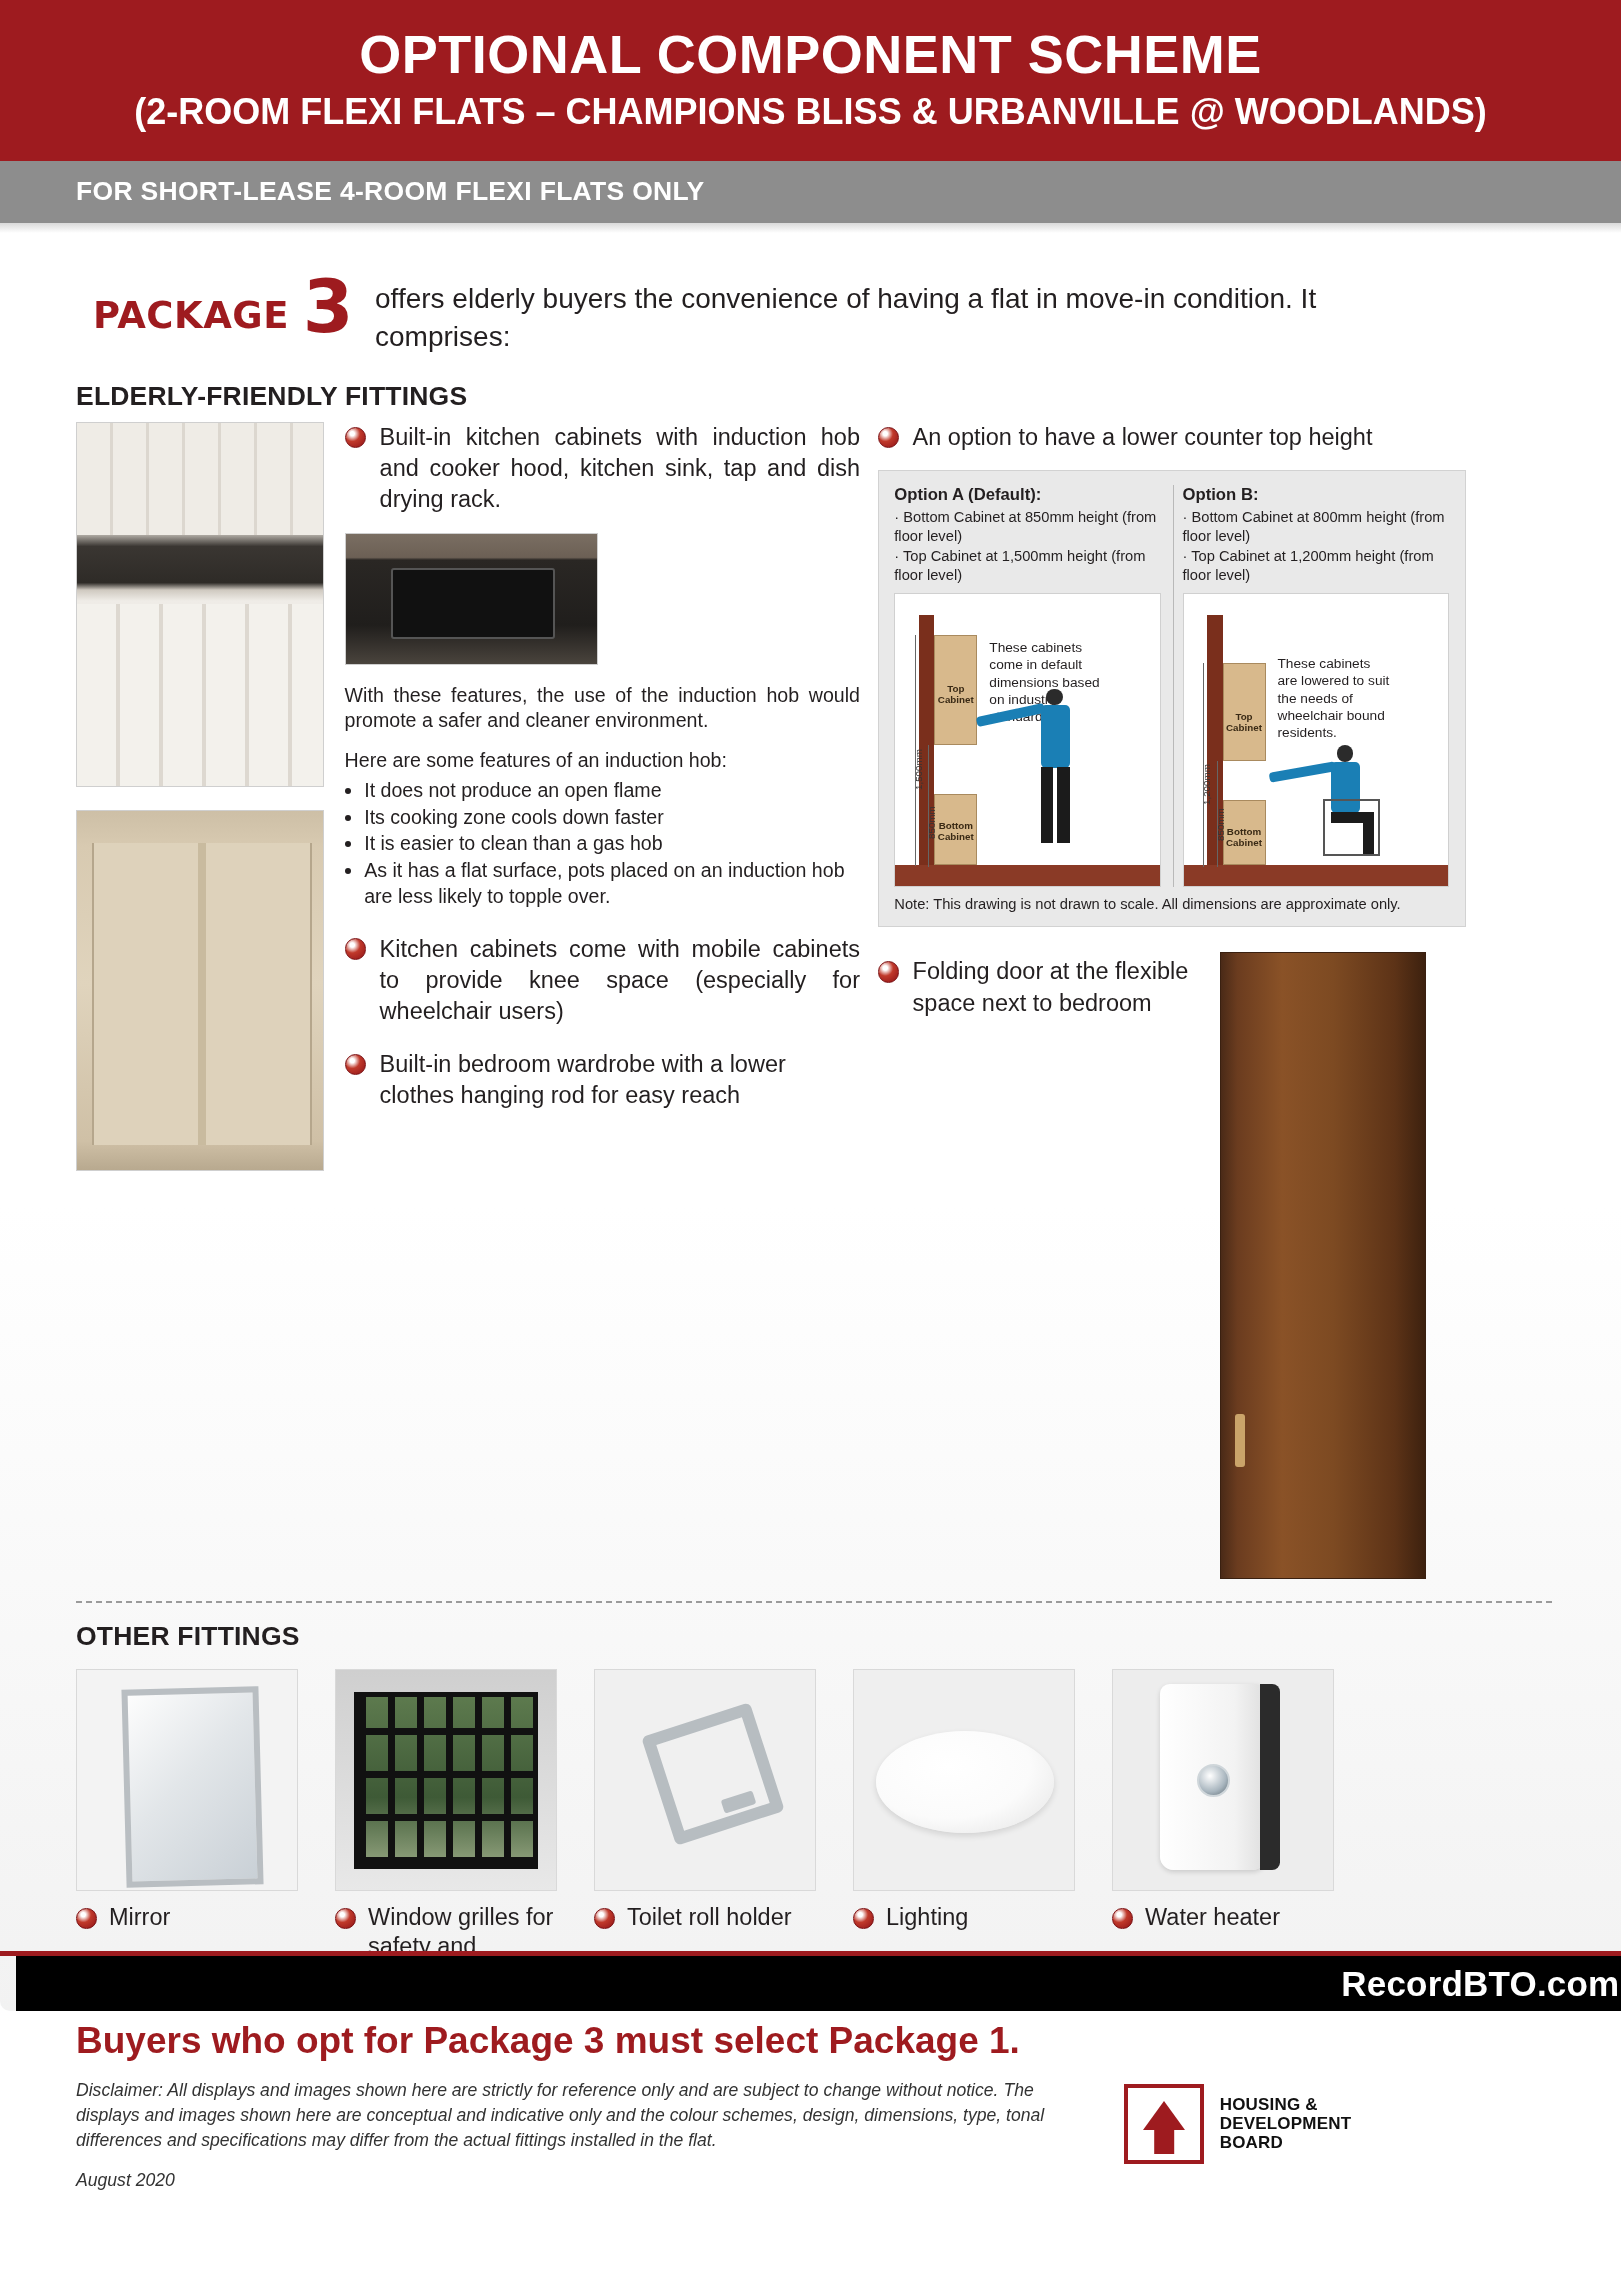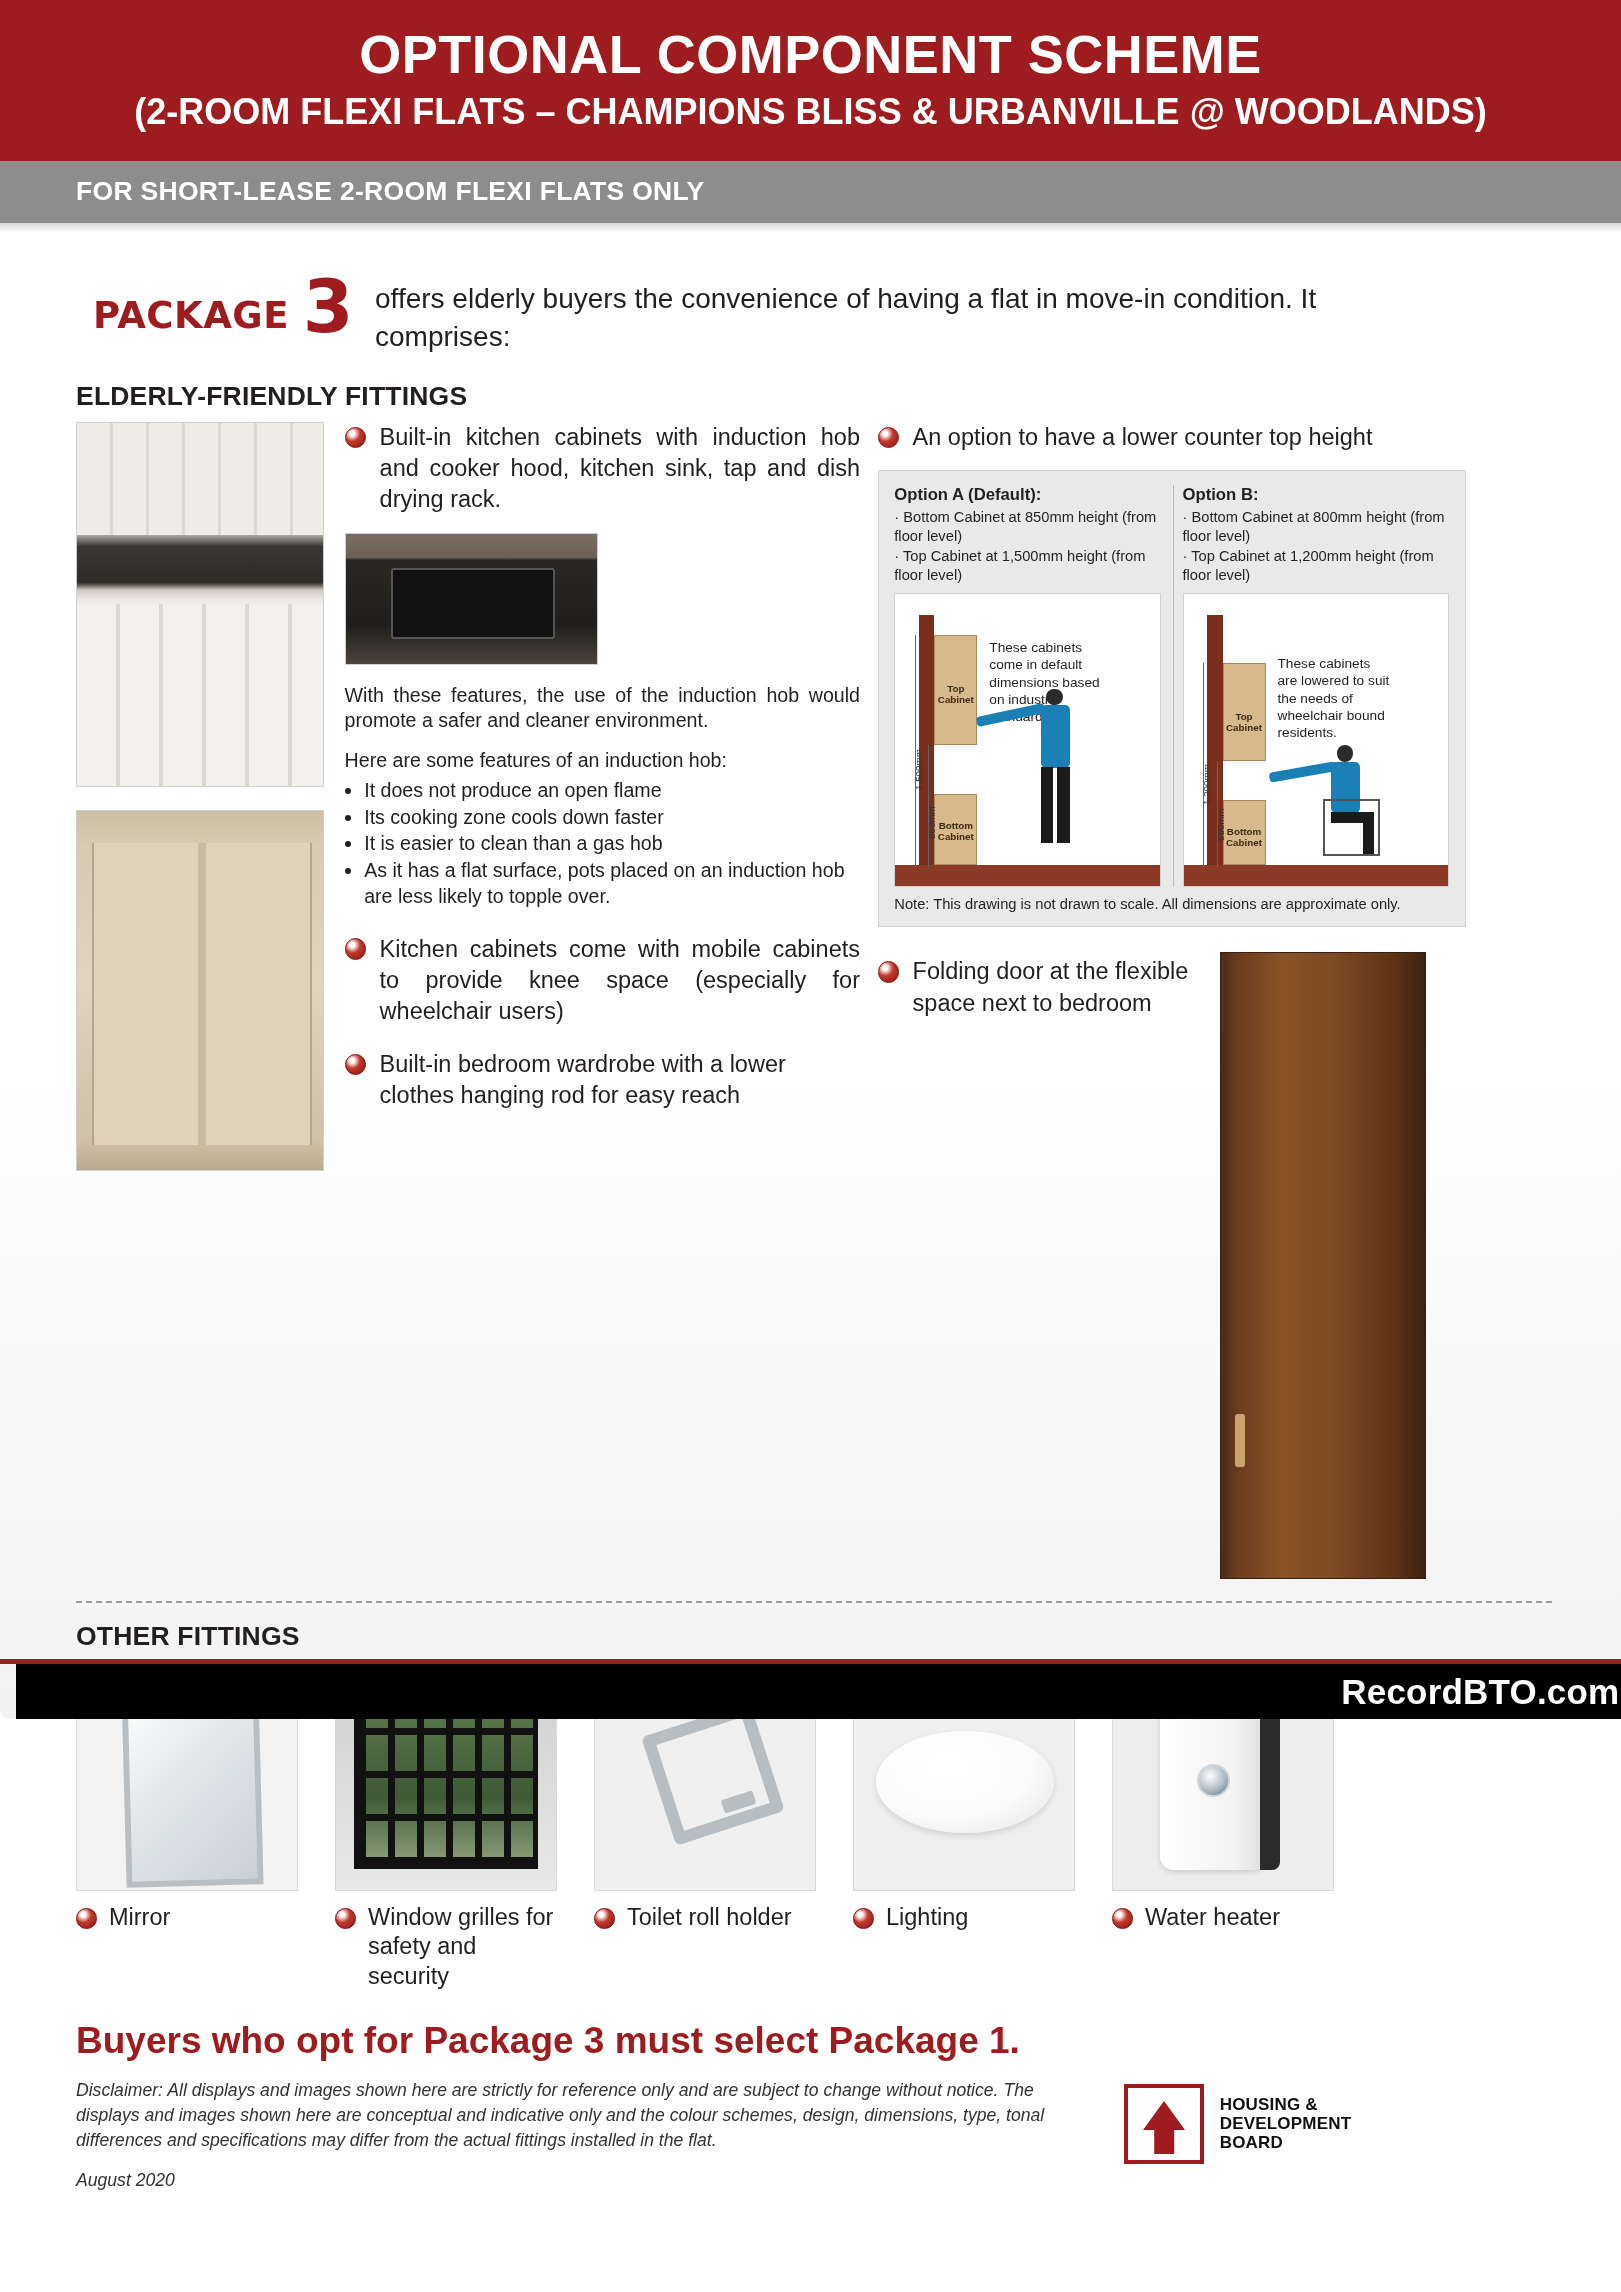--- a/index.html
+++ b/index.html
@@ -7,21 +7,21 @@
   body {
     width:1621px; height:2293px;
     font-family:"Liberation Sans", sans-serif;
     background:#ffffff;
     color:#231f20;
     position:relative;
     overflow:hidden;
   }
   .page {
     position:relative;
-    width:1621px; height:1719px;
+    width:1621px; height:2011px;
     background:linear-gradient(180deg,#ffffff 0%,#ffffff 60%,#f2f2f2 100%);
     border-radius:10px;
   }
   
   .header {
     background:#9e1b1f;
     padding:25.5px 39px 27.4px 39px;
     text-align:center;
     color:#ffffff;
   }
@@ -334,21 +334,21 @@
 </style>
 </head>
 <body>
 
 <div class="page">
 
   <div class="header">
     <div class="title">OPTIONAL COMPONENT SCHEME</div>
     <div class="subtitle">(2-ROOM FLEXI FLATS – CHAMPIONS BLISS &amp; URBANVILLE @ WOODLANDS)</div>
   </div>
-  <div class="subbar">FOR SHORT-LEASE 2-ROOM FLEXI FLATS ONLY</div>
+  <div class="subbar">FOR SHORT-LEASE 4-ROOM FLEXI FLATS ONLY</div>
   <div class="subbar-shadow"></div>
 
   <div class="content">
 
     <div class="pkg-row">
       <div class="pkg-label">PACKAGE</div>
       <div class="pkg-num">3</div>
       <div class="pkg-text">offers elderly buyers the convenience of having a flat in move-in condition. It comprises:</div>
     </div>
 

